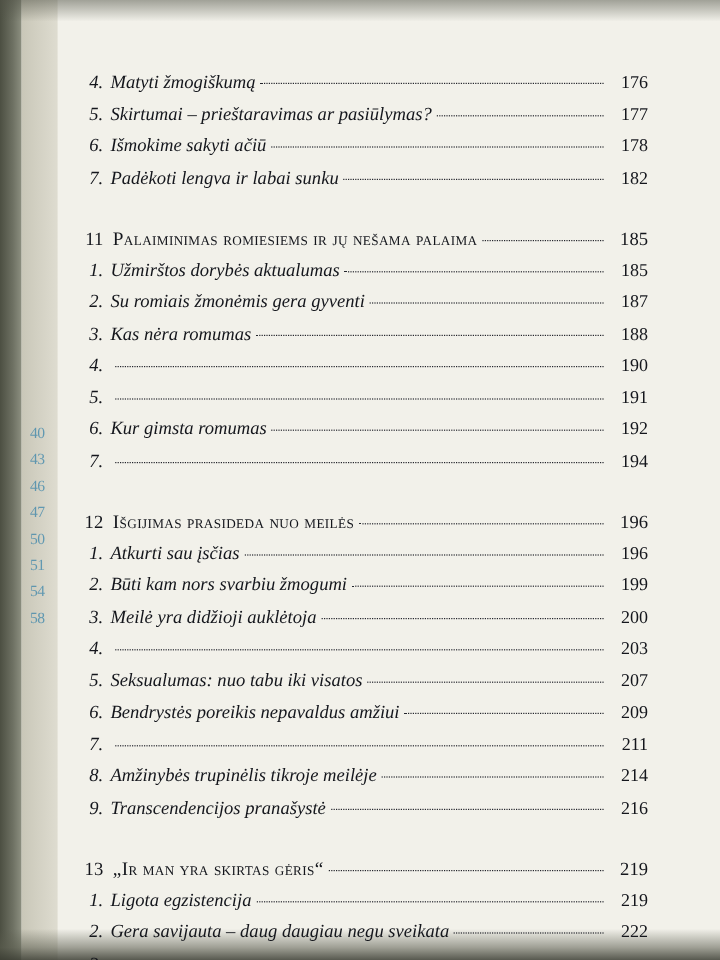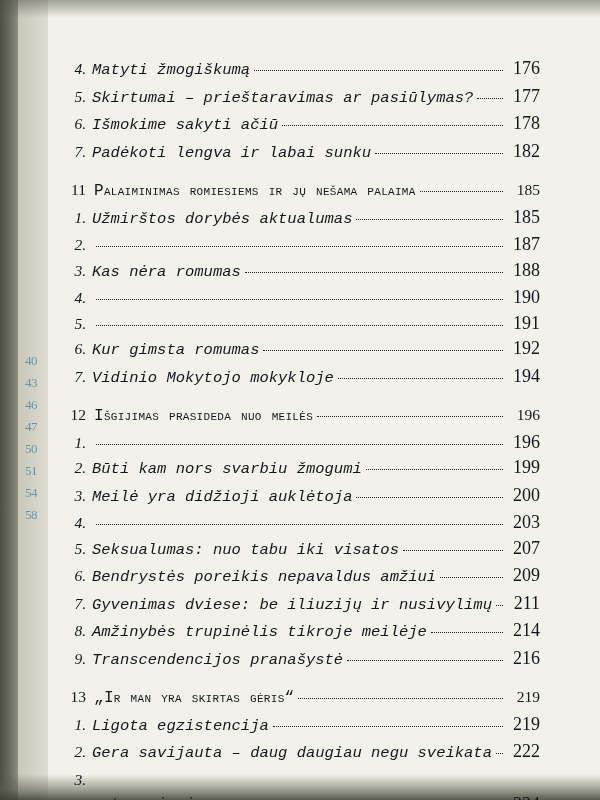--- a/index.html
+++ b/index.html
@@ -95,21 +95,20 @@
   }
   .chap .num {
     width: 26px;
     margin-right: 8px;
     font-style: normal;
     font-size: 15.5px;
   }
   .title {
     flex: 0 0 auto;
     font-style: italic;
-    font-family: Liberation Mono, monospace;
   }
   .chap .title {
     font-style: normal;
     font-variant: small-caps;
     letter-spacing: 0.3px;
     font-size: 16px;
   }
   .leader {
     flex: 1 1 auto;
     overflow: hidden;
@@ -117,24 +116,24 @@
     position: relative;
     top: -3px;
     border-bottom: 1.5px dotted #23252c;
     height: 0;
   }
   .pageno {
     flex: 0 0 auto;
     width: 34px;
     text-align: right;
     font-style: normal;
-    font-size: 18px;
+    font-size: 15px;
   }
   .chap .pageno { font-size: 15.5px; }
-  .chap-block { margin-top: 11px; }
+  .chap-block { margin-top: 25px; }
   .cont-line {
     display: flex;
     align-items: center;
     font-size: 15.5px;
     line-height: 25.5px;
     color: #14161c;
     white-space: nowrap;
   }
   .cont-line .indent { flex: 0 0 auto; width: 32px; }
   .cont-line .title { font-style: italic; }
@@ -191,20 +190,21 @@
         <span class="pageno">185</span>
       </div>
       <div class="toc-line sub">
         <span class="num">1.</span>
         <span class="title">Užmirštos dorybės aktualumas</span>
         <span class="leader"></span>
         <span class="pageno">185</span>
       </div>
       <div class="toc-line sub">
         <span class="num">2.</span>
+        <span class="title">Su romiais žmonėmis gera gyventi</span>
         <span class="leader"></span>
         <span class="pageno">187</span>
       </div>
       <div class="toc-line sub">
         <span class="num">3.</span>
         <span class="title">Kas nėra romumas</span>
         <span class="leader"></span>
         <span class="pageno">188</span>
       </div>
       <div class="toc-line sub">
@@ -218,32 +218,32 @@
         <span class="pageno">191</span>
       </div>
       <div class="toc-line sub">
         <span class="num">6.</span>
         <span class="title">Kur gimsta romumas</span>
         <span class="leader"></span>
         <span class="pageno">192</span>
       </div>
       <div class="toc-line sub">
         <span class="num">7.</span>
-        <span class="title">Vidinio Mokytojo mokykloje</span>
         <span class="leader"></span>
         <span class="pageno">194</span>
       </div>
       <div class="toc-line chap chap-block">
         <span class="num">12</span>
         <span class="title">Išgijimas prasideda nuo meilės</span>
         <span class="leader"></span>
         <span class="pageno">196</span>
       </div>
       <div class="toc-line sub">
         <span class="num">1.</span>
+        <span class="title">Atkurti sau įsčias</span>
         <span class="leader"></span>
         <span class="pageno">196</span>
       </div>
       <div class="toc-line sub">
         <span class="num">2.</span>
         <span class="title">Būti kam nors svarbiu žmogumi</span>
         <span class="leader"></span>
         <span class="pageno">199</span>
       </div>
       <div class="toc-line sub">
@@ -264,21 +264,20 @@
         <span class="pageno">207</span>
       </div>
       <div class="toc-line sub">
         <span class="num">6.</span>
         <span class="title">Bendrystės poreikis nepavaldus amžiui</span>
         <span class="leader"></span>
         <span class="pageno">209</span>
       </div>
       <div class="toc-line sub">
         <span class="num">7.</span>
-        <span class="title">Gyvenimas dviese: be iliuzijų ir nusivylimų</span>
         <span class="leader"></span>
         <span class="pageno">211</span>
       </div>
       <div class="toc-line sub">
         <span class="num">8.</span>
         <span class="title">Amžinybės trupinėlis tikroje meilėje</span>
         <span class="leader"></span>
         <span class="pageno">214</span>
       </div>
       <div class="toc-line sub">

